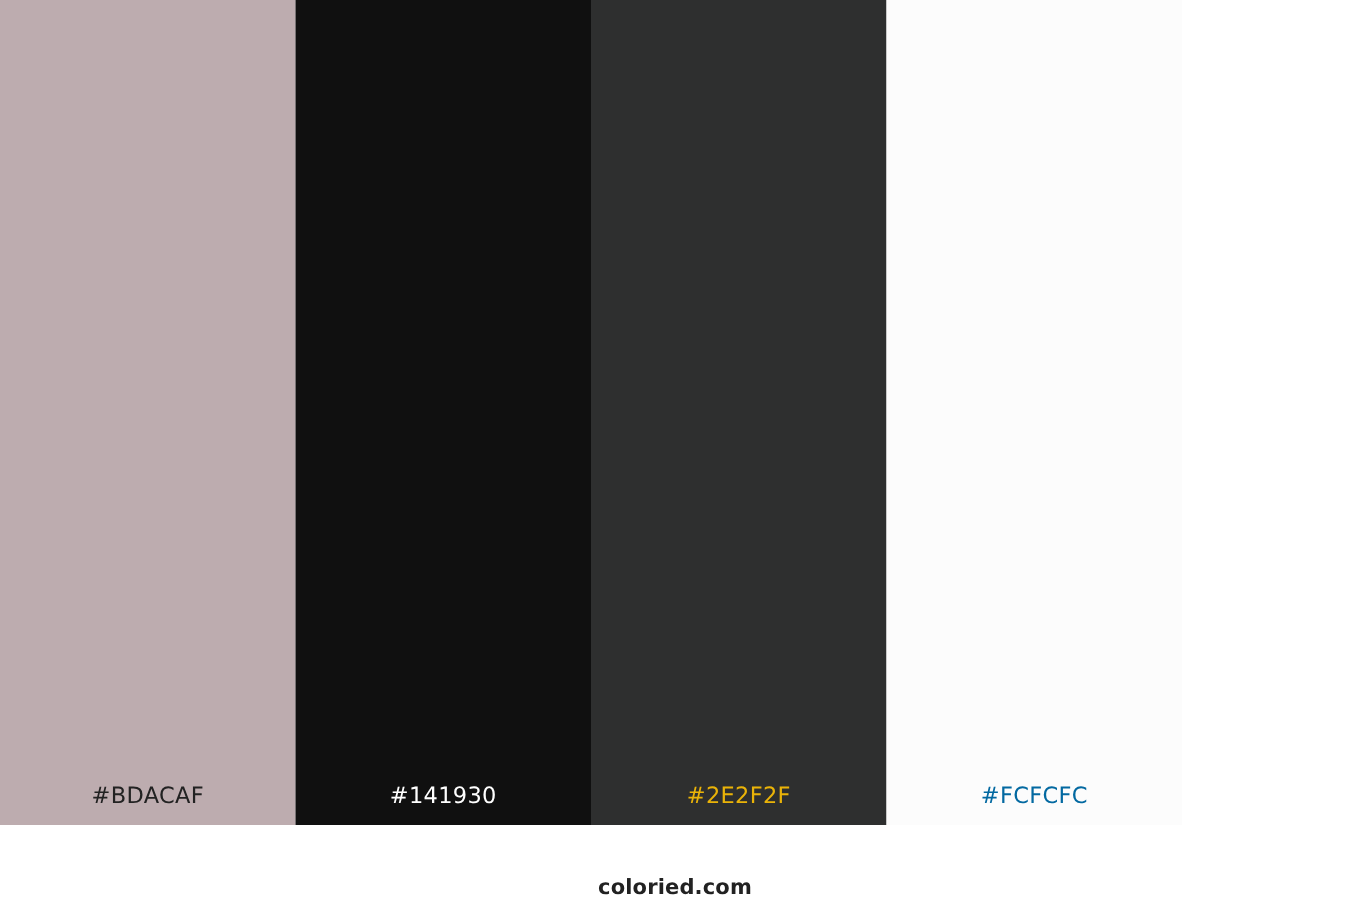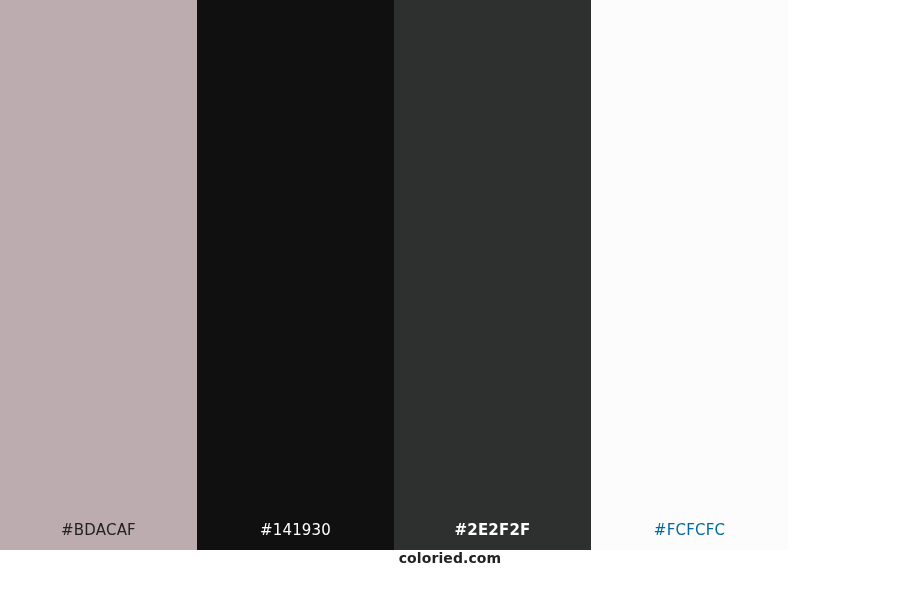--- a/index.html
+++ b/index.html
@@ -47,21 +47,21 @@
     white-space: nowrap;
   }
   .footer-bar {
     position: absolute;
     left: 0;
     top: 550px;
     width: 900px;
     height: 50px;
     background: #ffffff;
     display: flex;
-    align-items: flex-start;
+    align-items: flex-end;
     justify-content: center;
     border-radius: 18px;
   }
   .footer-credit {
     font-size: 14px;
     line-height: 16px;
     font-weight: 700;
     color: #222222;
     letter-spacing: 0.1px;
   }
@@ -75,21 +75,21 @@
 
     <div class="swatch" style="background-color: rgb(189, 172, 175);">
       <span class="swatch-label" style="color: rgb(34, 34, 34);">#BDACAF</span>
     </div>
 
     <div class="swatch" style="background-color: rgb(16, 16, 16);">
       <span class="swatch-label" style="color: rgb(255, 255, 255);">#141930</span>
     </div>
 
     <div class="swatch" style="background-color: rgb(46, 47, 47);">
-      <span class="swatch-label" style="color: #ffffff; font-weight: bold;">#2E2F2F</span>
+      <span class="swatch-label" style="color: #eab308;">#2E2F2F</span>
     </div>
 
 
     <div class="swatch" style="background-color: rgb(252, 252, 252);">
       <span class="swatch-label" style="color: #0369a1;">#FCFCFC</span>
     </div>
 
   </div>
 
   <div class="footer-bar">

